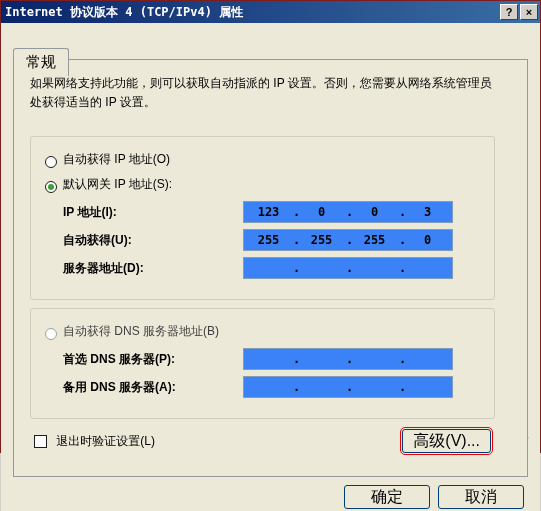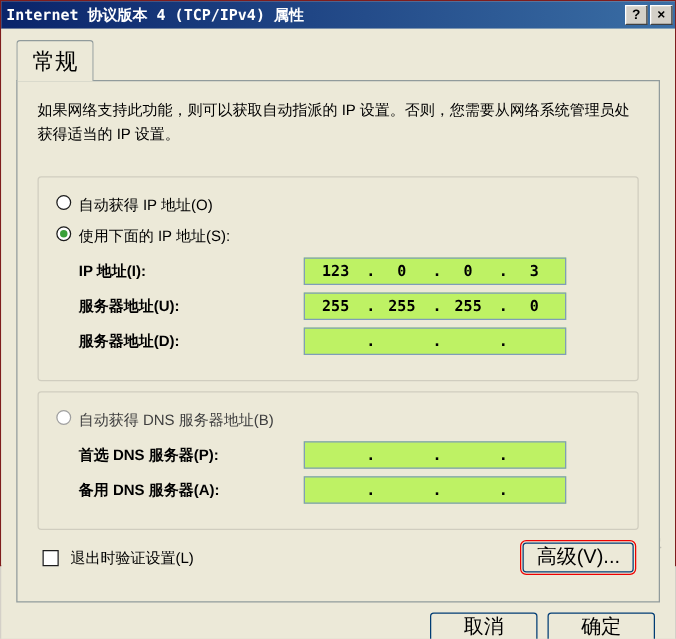--- a/index.html
+++ b/index.html
@@ -53,46 +53,46 @@
     display: flex;
     position: relative;
     z-index: 2;
   }
   .tab {
     background: #ece9d8;
     border: 1px solid #919b9c;
     border-bottom: none;
     border-radius: 3px 3px 0 0;
     padding: 4px 12px;
-    font-size: 18px;
-    position: relative;
-    top: 1px;
+    font-size: 15px;
+    position: relative;
+    top: 17px;
   }
   .tab-panel {
     border: 1px solid #919b9c;
     background: #ece9d8;
-    padding: 14px 16px 16px 16px;
+    padding: 14px 32px 16px 16px;
     position: relative;
     z-index: 1;
     height: 418px;
   }
   .desc {
     line-height: 1.6;
     margin-bottom: 24px;
   }
   .group {
     border: 1px solid #d0cdbf;
     border-radius: 3px;
     padding: 10px 14px 14px 14px;
     margin-bottom: 8px;
     position: relative;
   }
   .radio-row {
     display: flex;
-    align-items: flex-start;
+    align-items: flex-end;
     margin: 4px 0 8px 0;
   }
   .radio {
     width: 12px;
     height: 12px;
     border-radius: 50%;
     border: 1px solid #1c1c1c;
     background: #fff;
     margin-right: 6px;
     display: inline-flex;
@@ -117,21 +117,21 @@
     font-weight: bold;
   }
   .field-label {
     width: 180px;
   }
   .ip-input {
     display: flex;
     align-items: center;
     width: 210px;
     height: 22px;
-    background: #bef264;
+    background: #3b82f6;
     border: 1px solid #7f9db9;
     font-family: "SimSun", monospace;
   }
   .ip-input .oct {
     flex: 1;
     text-align: center;
     line-height: 20px;
   }
   .ip-input .dot {
     width: 4px;
@@ -208,38 +208,38 @@
 
       <div class="desc">如果网络支持此功能，则可以获取自动指派的 IP 设置。否则，您需要从网络系统管理员处获得适当的 IP 设置。</div>
 
       <div class="group">
         <div class="radio-row">
           <span class="radio"></span>
           <span>自动获得 IP 地址(O)</span>
         </div>
         <div class="radio-row">
           <span class="radio checked"></span>
-          <span>使用下面的 IP 地址(S):</span>
+          <span>默认网关 IP 地址(S):</span>
         </div>
 
         <div class="field-row">
           <span class="field-label">IP 地址(I):</span>
           <div class="ip-input">
             <span class="oct">123</span>
               <span class="dot">.</span>
             <span class="oct">0</span>
               <span class="dot">.</span>
             <span class="oct">0</span>
               <span class="dot">.</span>
             <span class="oct">3</span>
           </div>
         </div>
 
         <div class="field-row">
-          <span class="field-label">服务器地址(U):</span>
+          <span class="field-label">自动获得(U):</span>
           <div class="ip-input">
             <span class="oct">255</span>
               <span class="dot">.</span>
             <span class="oct">255</span>
               <span class="dot">.</span>
             <span class="oct">255</span>
               <span class="dot">.</span>
             <span class="oct">0</span>
           </div>
         </div>
@@ -295,20 +295,20 @@
         <label>
           <span class="checkbox"></span>
           <span>退出时验证设置(L)</span>
         </label>
         <button class="btn-std btn-highlight">高级(V)...</button>
       </div>
 
     </div>
 
     <div class="dialog-buttons">
+      <button class="btn-std">确定</button>
       <button class="btn-std">取消</button>
-      <button class="btn-std">确定</button>
     </div>
 
   </div>
 
   <div class="watermark">https://csdn.csdn.net/wep@5的博客</div>
 </div>
 
 </body></html>

